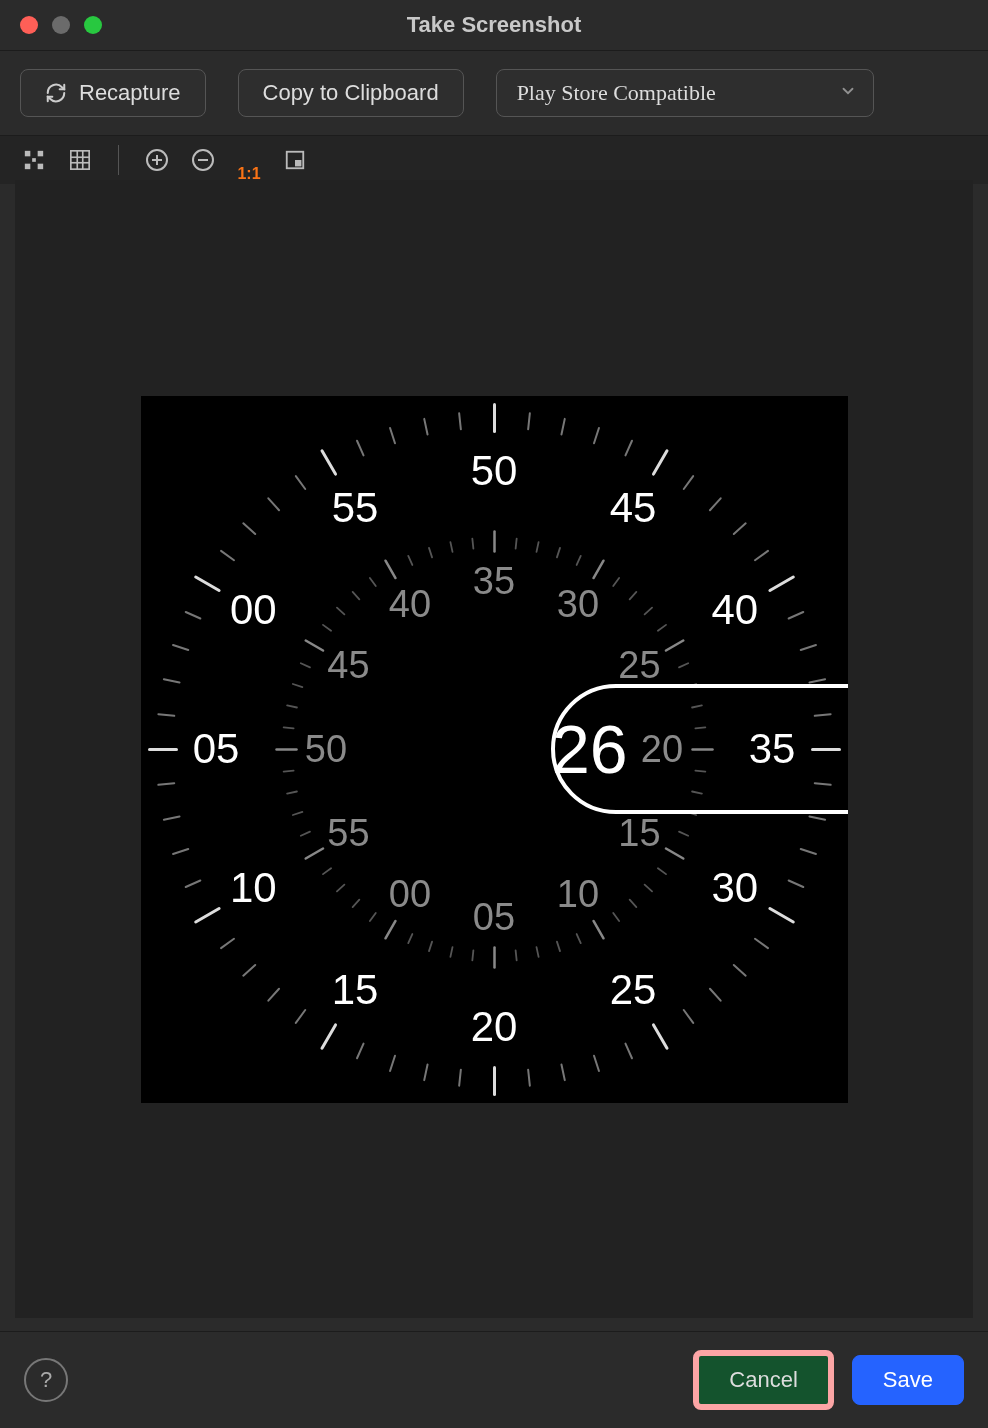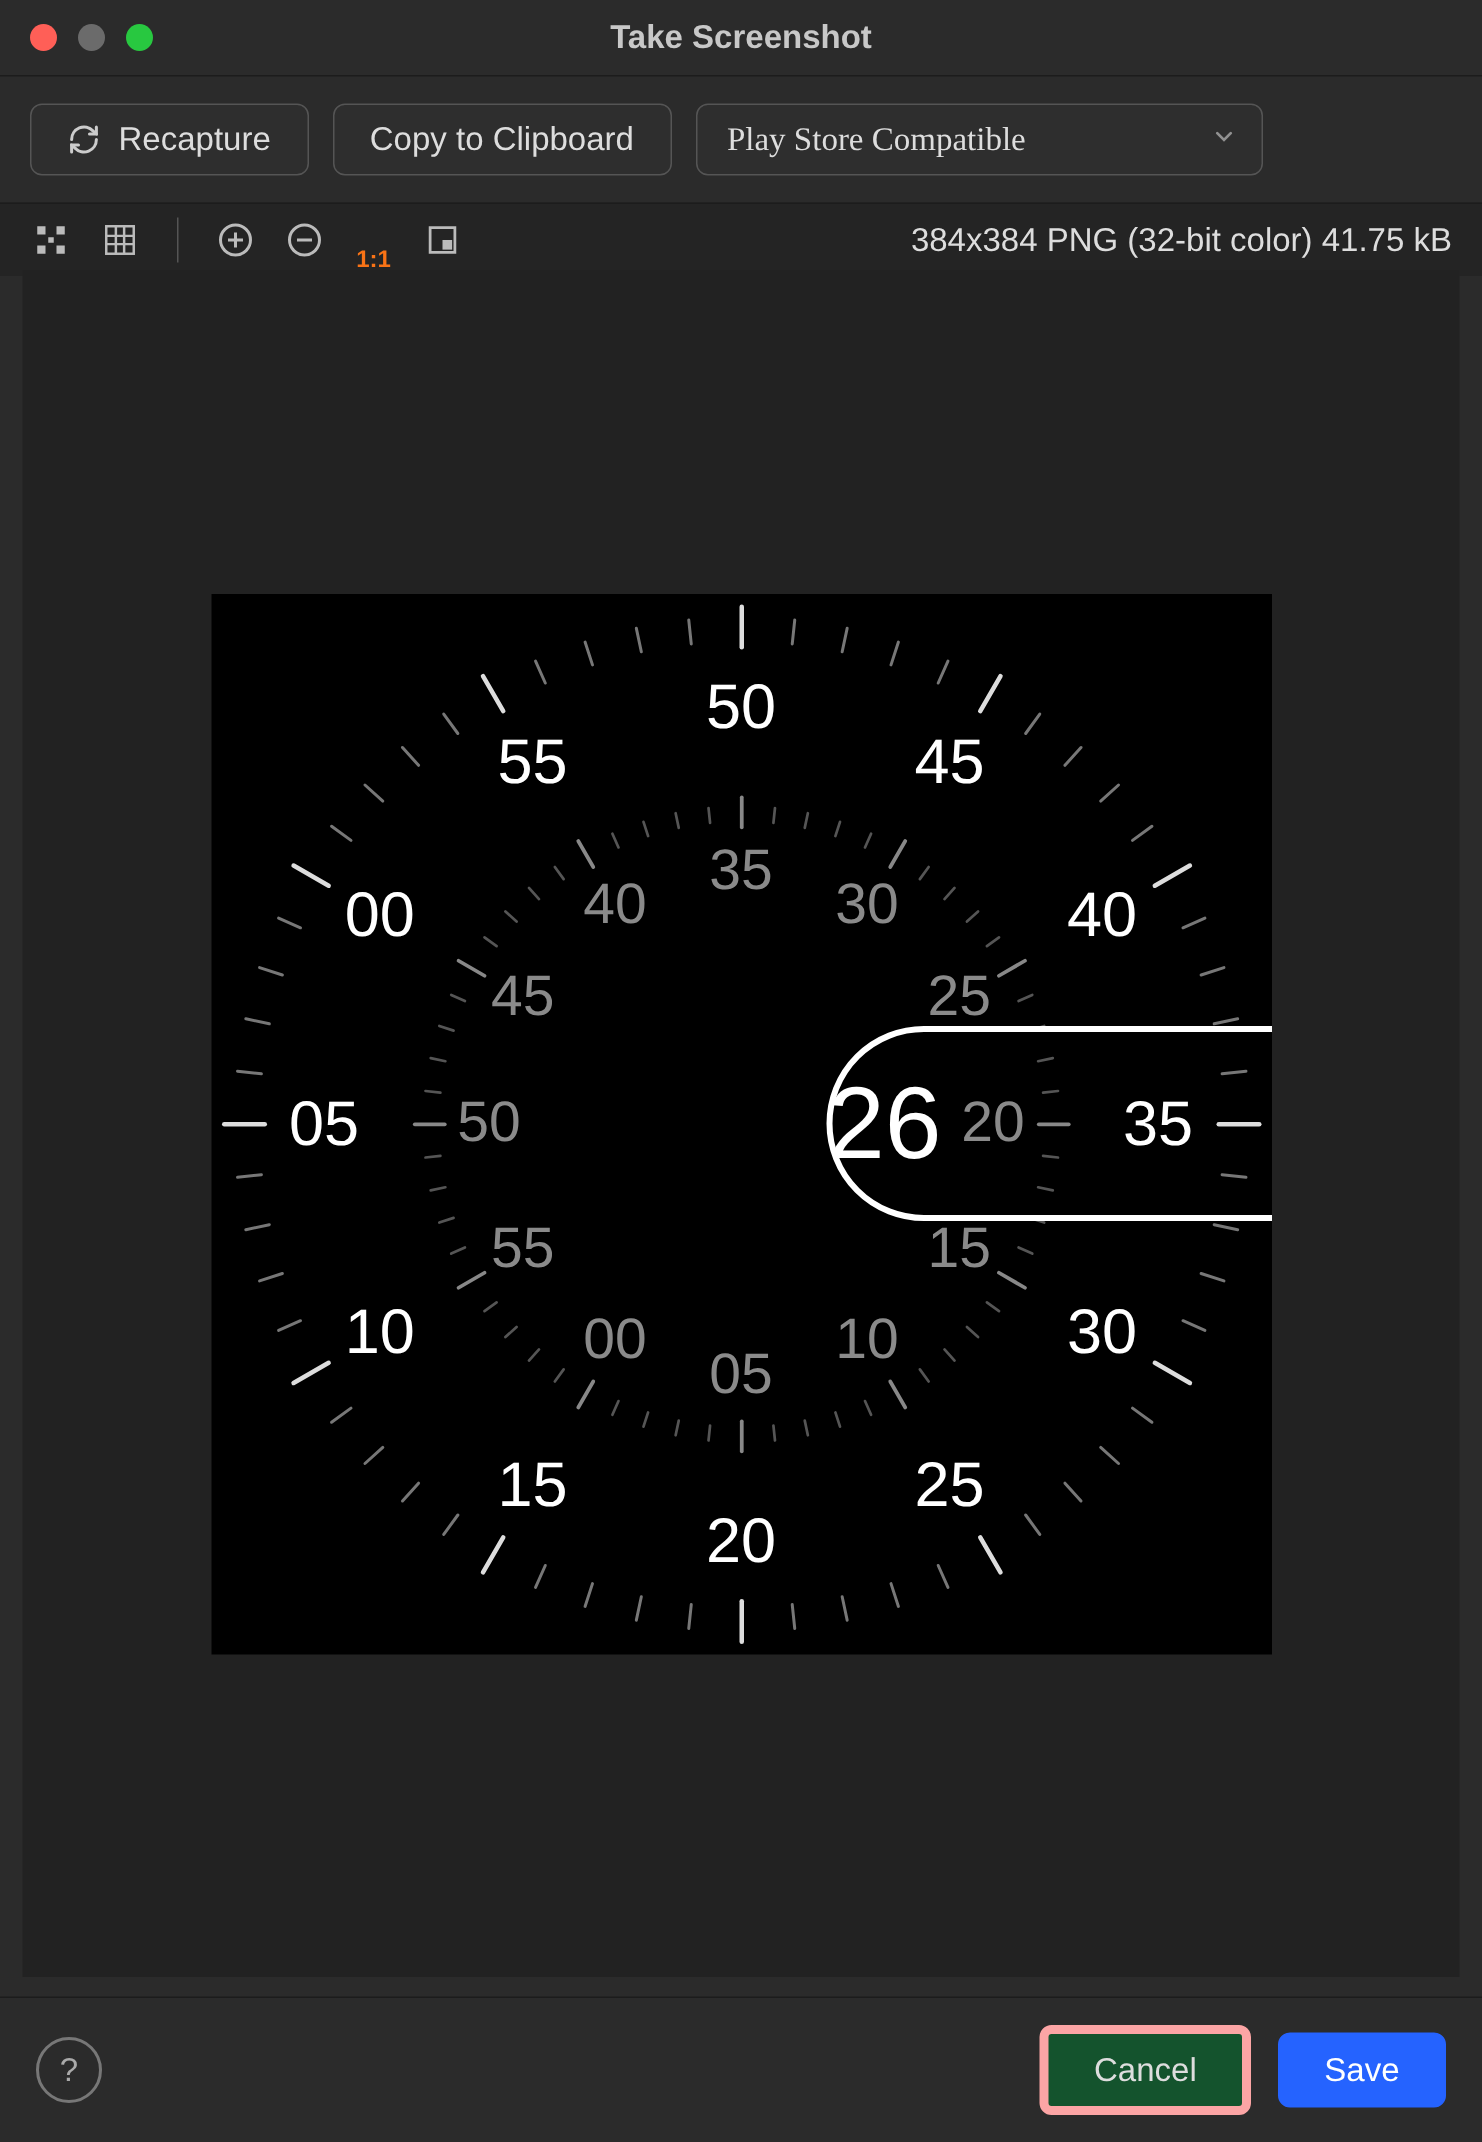--- a/index.html
+++ b/index.html
@@ -4,21 +4,21 @@
 <style>
   html,body{margin:0;padding:0;background:#2b2b2b;height:100%;width:100%;}
   body{font-family:-apple-system,Helvetica,Arial,sans-serif;color:#ddd;width:988px;height:1428px;overflow:hidden;position:relative;box-sizing:border-box;}
   .titlebar{height:50px;display:flex;align-items:center;position:relative;border-bottom:1px solid #1c1c1c;}
   .traffic{display:flex;gap:14px;padding-left:20px;}
   .dot{width:18px;height:18px;border-radius:50%;}
   .dot.red{background:#ff5f57;}
   .dot.gray{background:#6b6b6b;}
   .dot.green{background:#28c840;}
   .title{position:absolute;left:0;right:0;text-align:center;font-weight:600;font-size:22px;color:#c8c8c8;pointer-events:none;}
-  .toolbar{display:flex;gap:16px;padding:18px 20px;}
+  .toolbar{display:flex;gap:32px;padding:18px 20px;}
   .btn{background:#2e2e2e;border:1px solid #555;border-radius:8px;height:46px;display:flex;align-items:center;justify-content:center;color:#ddd;font-size:22px;gap:12px;padding:0 24px;cursor:pointer;}
   .btn .ico{display:inline-flex;}
   .dropdown{flex:0 0 auto;background:#2e2e2e;border:1px solid #555;border-radius:8px;height:46px;display:flex;align-items:center;justify-content:space-between;color:#ddd;font-size:22px;padding:0 16px 0 20px;cursor:pointer;min-width:340px;font-family:Liberation Serif, serif;}
   .chev{margin-left:20px;opacity:.7;}
   .iconbar{display:flex;align-items:center;height:48px;padding:0 20px;border-top:1px solid #1c1c1c;background:#242424;gap:18px;}
   .iconbar .sep{width:1px;height:30px;background:#555;margin:0 6px;}
   .iconbar .ib{width:28px;height:28px;display:flex;align-items:center;justify-content:center;color:#bbb;cursor:pointer;}
   .iconbar .txt{font-size:16px;color:#f97316;font-weight:600;margin-top:28px;}
   .iconbar .spacer{flex:1;}
   .meta{font-size:22px;color:#ddd;font-weight:500;}
@@ -109,21 +109,20 @@
       </svg>
   </div>
   <div class="ib txt">1:1</div>
   <div class="ib">
     <svg width="22" height="22" viewBox="0 0 24 24" fill="none" stroke="#bbb" stroke-width="2">
         <rect x="3" y="3" width="18" height="18"></rect>
         <rect x="13" y="13" width="5" height="5" fill="#bbb"></rect>
       </svg>
   </div>
   <div class="spacer"></div>
-  <div class="meta">384x384 PNG (32-bit color) 41.75 kB</div>
 </div>
 
 <div class="canvas-area">
   <div class="watch">
     <svg id="dial-svg" viewBox="0 0 707 707">
         <line x1="353.5" y1="35.5" x2="353.5" y2="8.5" stroke="#ddd" stroke-width="3" stroke-linecap="round"></line>
         <line x1="387.1581651721844" y1="33.263949691415974" x2="388.8306205844669" y2="17.35159936552361" stroke="#777" stroke-width="2" stroke-linecap="round"></line>
         <line x1="420.4475644433185" y1="38.5364725637146" x2="423.7741514964027" y2="22.886110951973706" stroke="#777" stroke-width="2" stroke-linecap="round"></line>
         <line x1="453.0034721887331" y1="47.259801752960584" x2="457.94774409873224" y2="32.042897492238126" stroke="#777" stroke-width="2" stroke-linecap="round"></line>
         <line x1="484.4691990704076" y1="59.338362639082504" x2="490.97698535962047" y2="44.72163531680093" stroke="#777" stroke-width="2" stroke-linecap="round"></line>

